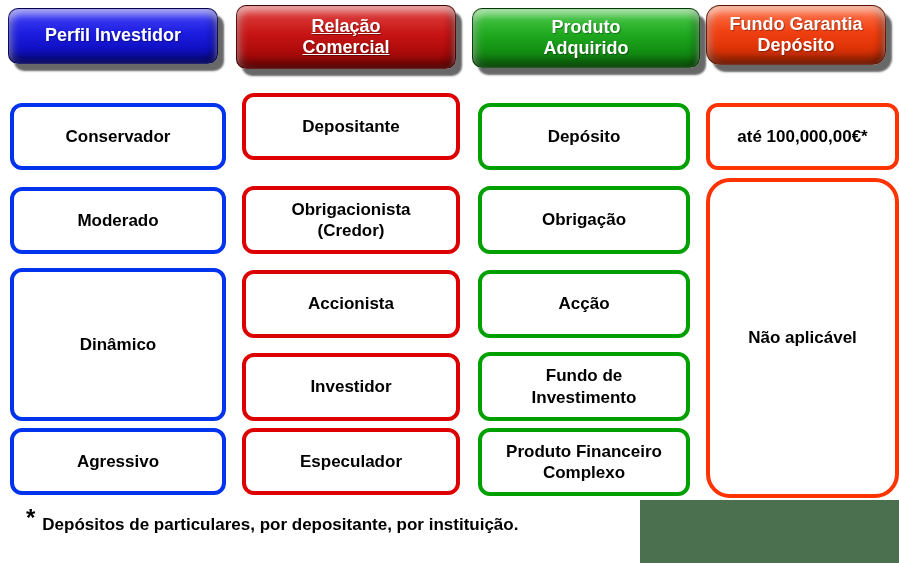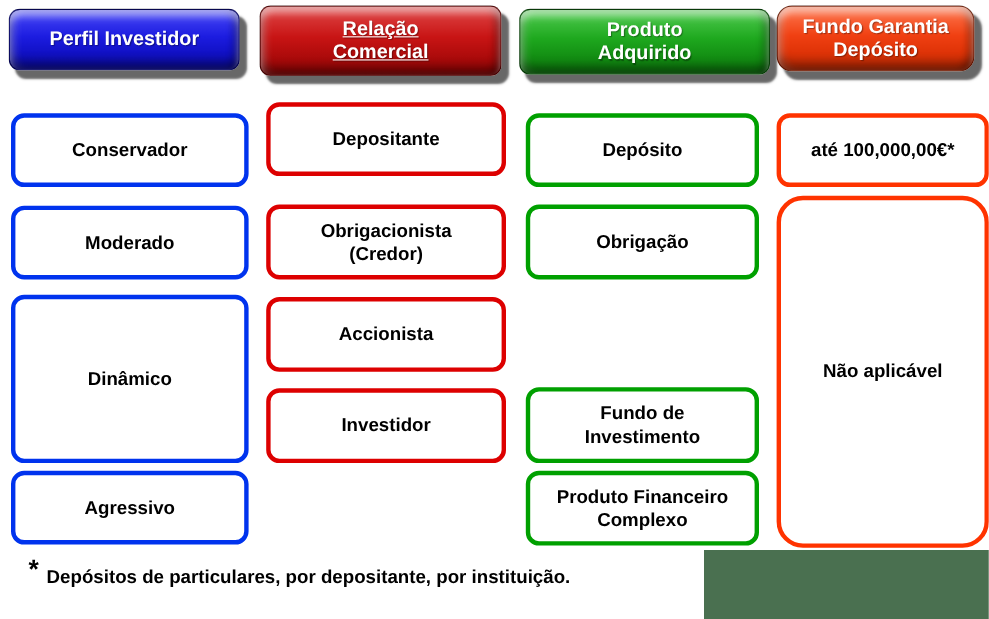--- a/index.html
+++ b/index.html
@@ -139,26 +139,32 @@
   <div class="bx bd-red" style="left:242px;top:186px;width:210px;height:60px">
     <span>Obrigacionista
 (Credor)</span>
   </div>
   <div class="bx bd-red" style="left:242px;top:270px;width:210px;height:60px">
     <span>Accionista</span>
   </div>
   <div class="bx bd-red" style="left:242px;top:353px;width:210px;height:60px">
     <span>Investidor</span>
   </div>
+  <div class="bx bd-red" style="left:242px;top:428px;width:210px;height:59px">
+    <span>Especulador</span>
+  </div>
 
   <div class="bx bd-green" style="left:478px;top:103px;width:204px;height:59px">
     <span>Depósito</span>
   </div>
   <div class="bx bd-green" style="left:478px;top:186px;width:204px;height:60px">
     <span>Obrigação</span>
+  </div>
+  <div class="bx bd-green" style="left:478px;top:270px;width:204px;height:60px">
+    <span>Acção</span>
   </div>
   <div class="bx bd-green" style="left:478px;top:352px;width:204px;height:61px">
     <span>Fundo de
 Investimento</span>
   </div>
   <div class="bx bd-green" style="left:478px;top:428px;width:204px;height:60px">
     <span>Produto Financeiro
 Complexo</span>
   </div>
 

